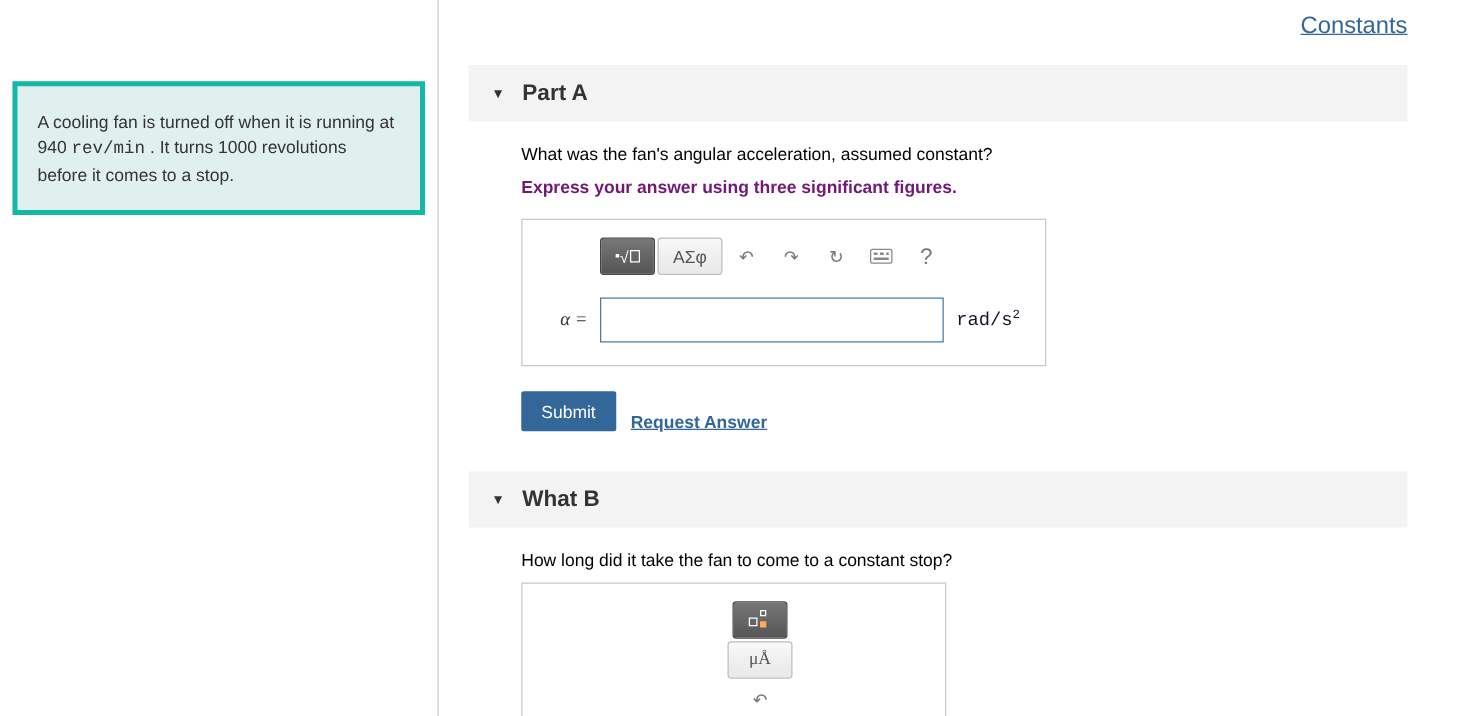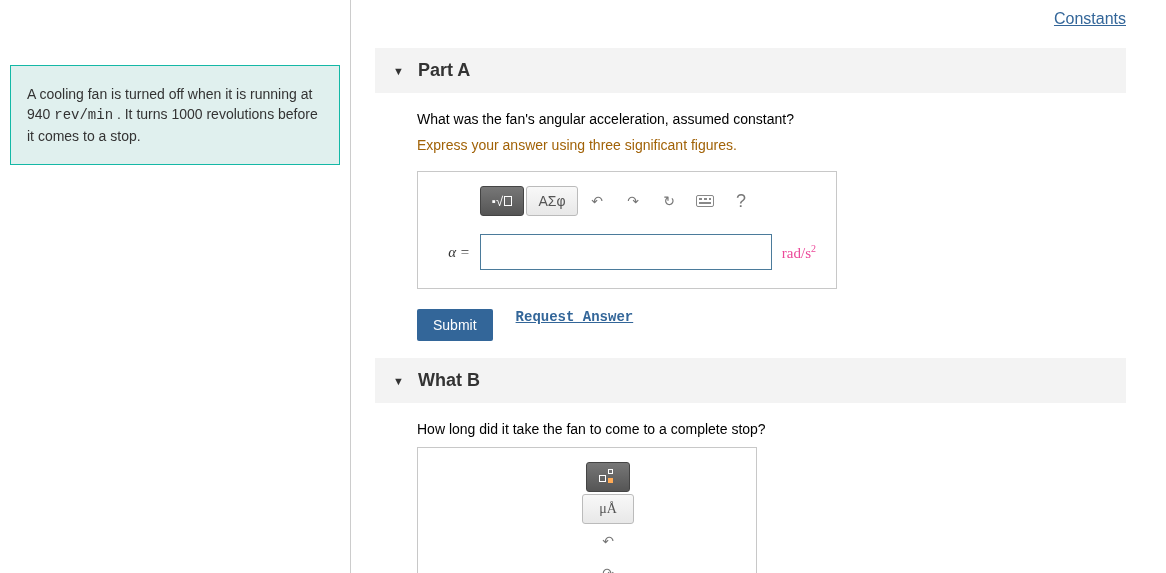--- a/index.html
+++ b/index.html
@@ -13,21 +13,21 @@
     overflow: hidden;
   }
   .container { display: flex; height: 100%; }
   .left-col {
     width: 350px;
     padding: 10px;
     flex-shrink: 0;
   }
   .problem-box {
     background: #e0f0ee;
-    border: 1px solid #14b8a6;
+    border: 4px solid #14b8a6;
     padding: 18px 16px;
     margin-top: 55px;
     font-size: 14px;
     line-height: 1.45;
     color: #333;
   }
   .problem-box .mono { font-family: "Courier New", monospace; }
   .divider {
     width: 1px;
     background: #ccc;
@@ -38,21 +38,21 @@
     padding: 10px 40px 0 24px;
     overflow: hidden;
   }
   .constants {
     text-align: right;
     margin-bottom: 20px;
   }
   .constants a {
     color: #336699;
     text-decoration: underline;
-    font-size: 16px;
+    font-size: 19px;
   }
   .part-header {
     background: #f3f3f3;
     padding: 12px 18px;
     display: flex;
     align-items: center;
     margin-bottom: 18px;
   }
   .part-header .caret {
     font-size: 11px;
@@ -67,22 +67,22 @@
   .part-body {
     padding: 0 0 0 42px;
   }
   .question-text {
     font-size: 14px;
     color: #000000;
     margin-bottom: 10px;
   }
   .format-hint {
     font-size: 14px;
-    font-weight: normal;
-    color: #a16207;
+    font-weight: bold;
+    color: #701a75;
     margin-bottom: 18px;
   }
   .answer-box {
     border: 1px solid #c8c8c8;
     width: 420px;
     padding: 14px 20px 18px 20px;
     margin-bottom: 20px;
   }
   .toolbar {
     display: flex;
@@ -145,47 +145,46 @@
     text-align: right;
   }
   .answer-input {
     flex: 1;
     height: 36px;
     border: 1px solid #4b7b9b;
     padding: 0 8px;
     font-size: 15px;
   }
   .unit-label {
-    font-family: Liberation Serif, serif;
+    font-family: Liberation Mono, monospace;
     font-size: 15px;
-    color: #ec4899;
+    color: #0f172a;
     white-space: nowrap;
   }
   .unit-label sup { font-size: 10px; }
   .actions {
     display: flex;
-    align-items: flex-start;
-    gap: 23px;
-    margin-bottom: 17px;
+    align-items: flex-end;
+    gap: 12px;
+    margin-bottom: 32px;
   }
   .btn-submit {
     background: #336699;
     color: #fff;
     border: none;
     padding: 8px 16px;
     font-size: 14px;
     cursor: pointer;
     border-radius: 2px;
   }
   .link-request {
     color: #336699;
     text-decoration: underline;
     font-size: 14px;
     font-weight: bold;
-    font-family: Liberation Mono, monospace;
   }
   .value-units-row { display:flex; align-items:center; gap:10px;}
   .value-box, .units-box {
     height: 38px;
     border: 1px solid #4b7b9b;
     display: inline-flex;
     align-items: center;
     padding: 0 10px;
     font-family: Georgia, 'Times New Roman', serif;
     font-style: italic;
@@ -250,21 +249,21 @@
         <a href="#" class="link-request">Request Answer</a>
       </div>
     </div>
 
     <div class="part-header">
       <span class="caret">▼</span>
       <span class="title">What B</span>
     </div>
 
     <div class="part-body">
-      <div class="question-text">How long did it take the fan to come to a complete stop?</div>
+      <div class="question-text">How long did it take the fan to come to a constant stop?</div>
 
       <div class="answer-box" style="width:340px;">
         <div class="toolbar" style="margin-left:42px;flex-direction:column;">
           <div class="tbtn dark">
             <span style="position:relative;width:18px;height:16px;display:inline-block;">
               <span style="position:absolute;left:0;top:6px;width:7px;height:7px;border:1px solid #fff;"></span>
               <span style="position:absolute;left:9px;top:0;width:5px;height:5px;border:1px solid #fff;"></span>
               <span style="position:absolute;left:9px;top:9px;width:5px;height:5px;background:#fa5;"></span>
             </span>
           </div>

